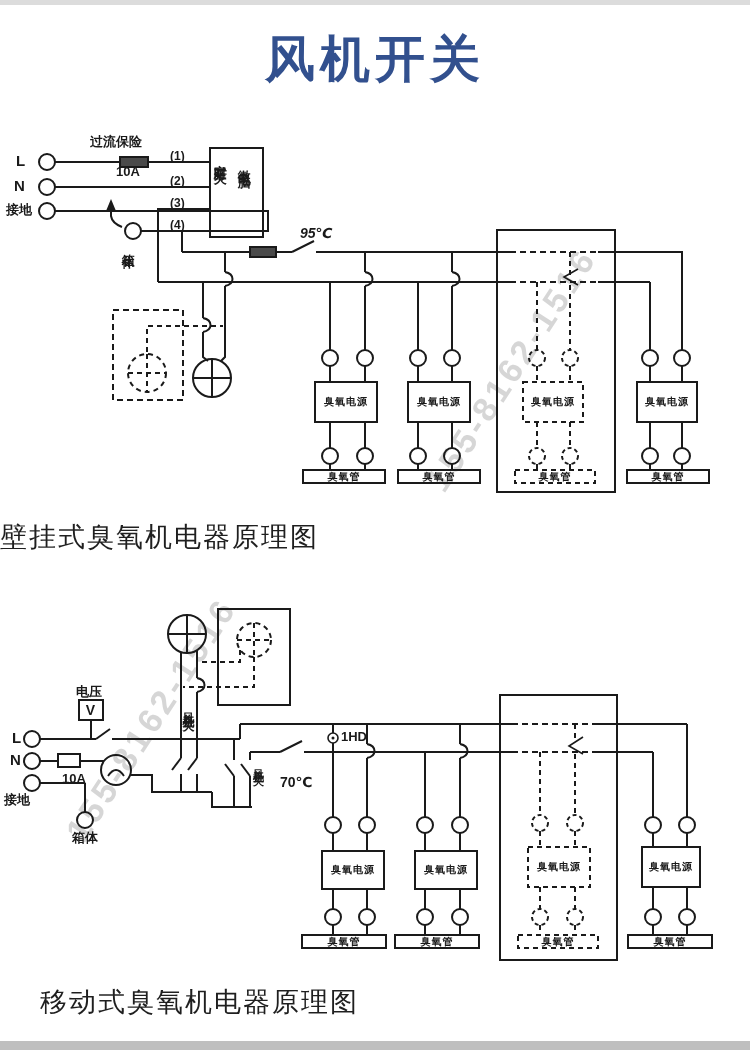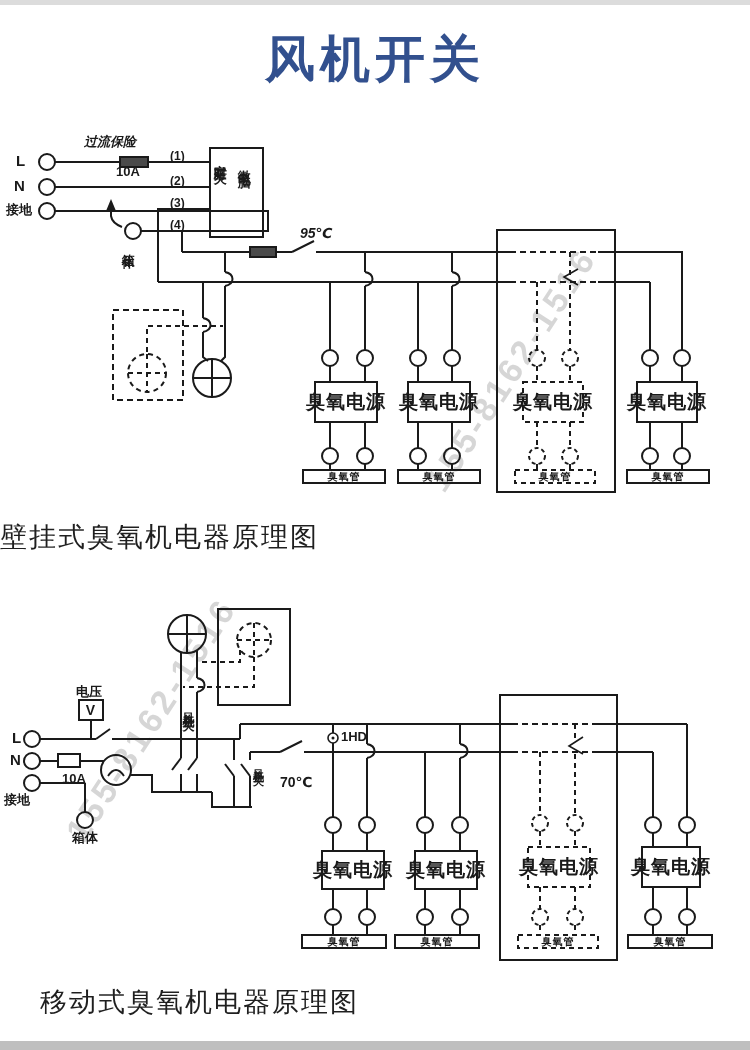--- a/index.html
+++ b/index.html
@@ -18,21 +18,21 @@
   .caption{
     position:absolute;left:0;width:750px;text-align:left;
     font-size:27px;font-weight:400;color:#1f1f1f;letter-spacing:2px;
   }
   #caption-1{top:519px;}
   #caption-2{top:984px;margin-left:40px;}
   .lbl{position:absolute;font-size:13px;font-weight:600;color:#1a1a1a;line-height:1.05;white-space:nowrap;}
   .lbl-big{font-size:15px;}
   .vert{writing-mode:vertical-rl;letter-spacing:2px;white-space:normal;}
   .boxlbl{position:absolute;display:flex;align-items:center;justify-content:center;
-    font-size:19px;font-weight:600;letter-spacing:1px;white-space:nowrap;}
+    font-size:10px;font-weight:600;letter-spacing:1px;white-space:nowrap;}
   .tubelbl{font-size:10px;}
   svg{position:absolute;left:0;top:0;}
   .watermark{
     position:absolute;font-size:34px;font-weight:600;letter-spacing:4px;
     color:rgba(165,165,165,0.45);transform:rotate(-57deg);transform-origin:center;
     white-space:nowrap;pointer-events:none;
   }
 </style>
 </head>
 <body>
@@ -244,21 +244,21 @@
     <circle cx="653" cy="917" r="8"></circle>
       <circle cx="687" cy="917" r="8"></circle>
     <path d="M653,925 V935 M687,925 V935"></path>
     <rect x="628" y="935" width="84" height="13"></rect>
   </g>
 </svg>
 
 <div class="lbl lbl-big" style="left:16px;top:153px;">L</div>
 <div class="lbl lbl-big" style="left:14px;top:178px;">N</div>
 <div class="lbl" style="left:6px;top:203px;">接地</div>
-<div class="lbl" style="left:84px;top:135px;font-style:italic;">过流保险</div>
+<div class="lbl" style="left:90px;top:135px;">过流保险</div>
 <div class="lbl" style="left:116px;top:165px;">10A</div>
 <div class="lbl vert" style="left:121px;top:244px;">箱体</div>
 <div class="lbl" style="left:170px;top:150px;font-size:12px;">(1)</div>
 <div class="lbl" style="left:170px;top:175px;font-size:12px;">(2)</div>
 <div class="lbl" style="left:170px;top:197px;font-size:12px;">(3)</div>
 <div class="lbl" style="left:170px;top:219px;font-size:12px;">(4)</div>
 <div class="lbl vert" style="left:213px;top:154px;">定时开关</div>
 <div class="lbl vert" style="left:237px;top:160px;">微电脑</div>
 <div class="lbl" style="left:300px;top:226px;font-size:14px;font-style:italic;">95℃</div>
 

